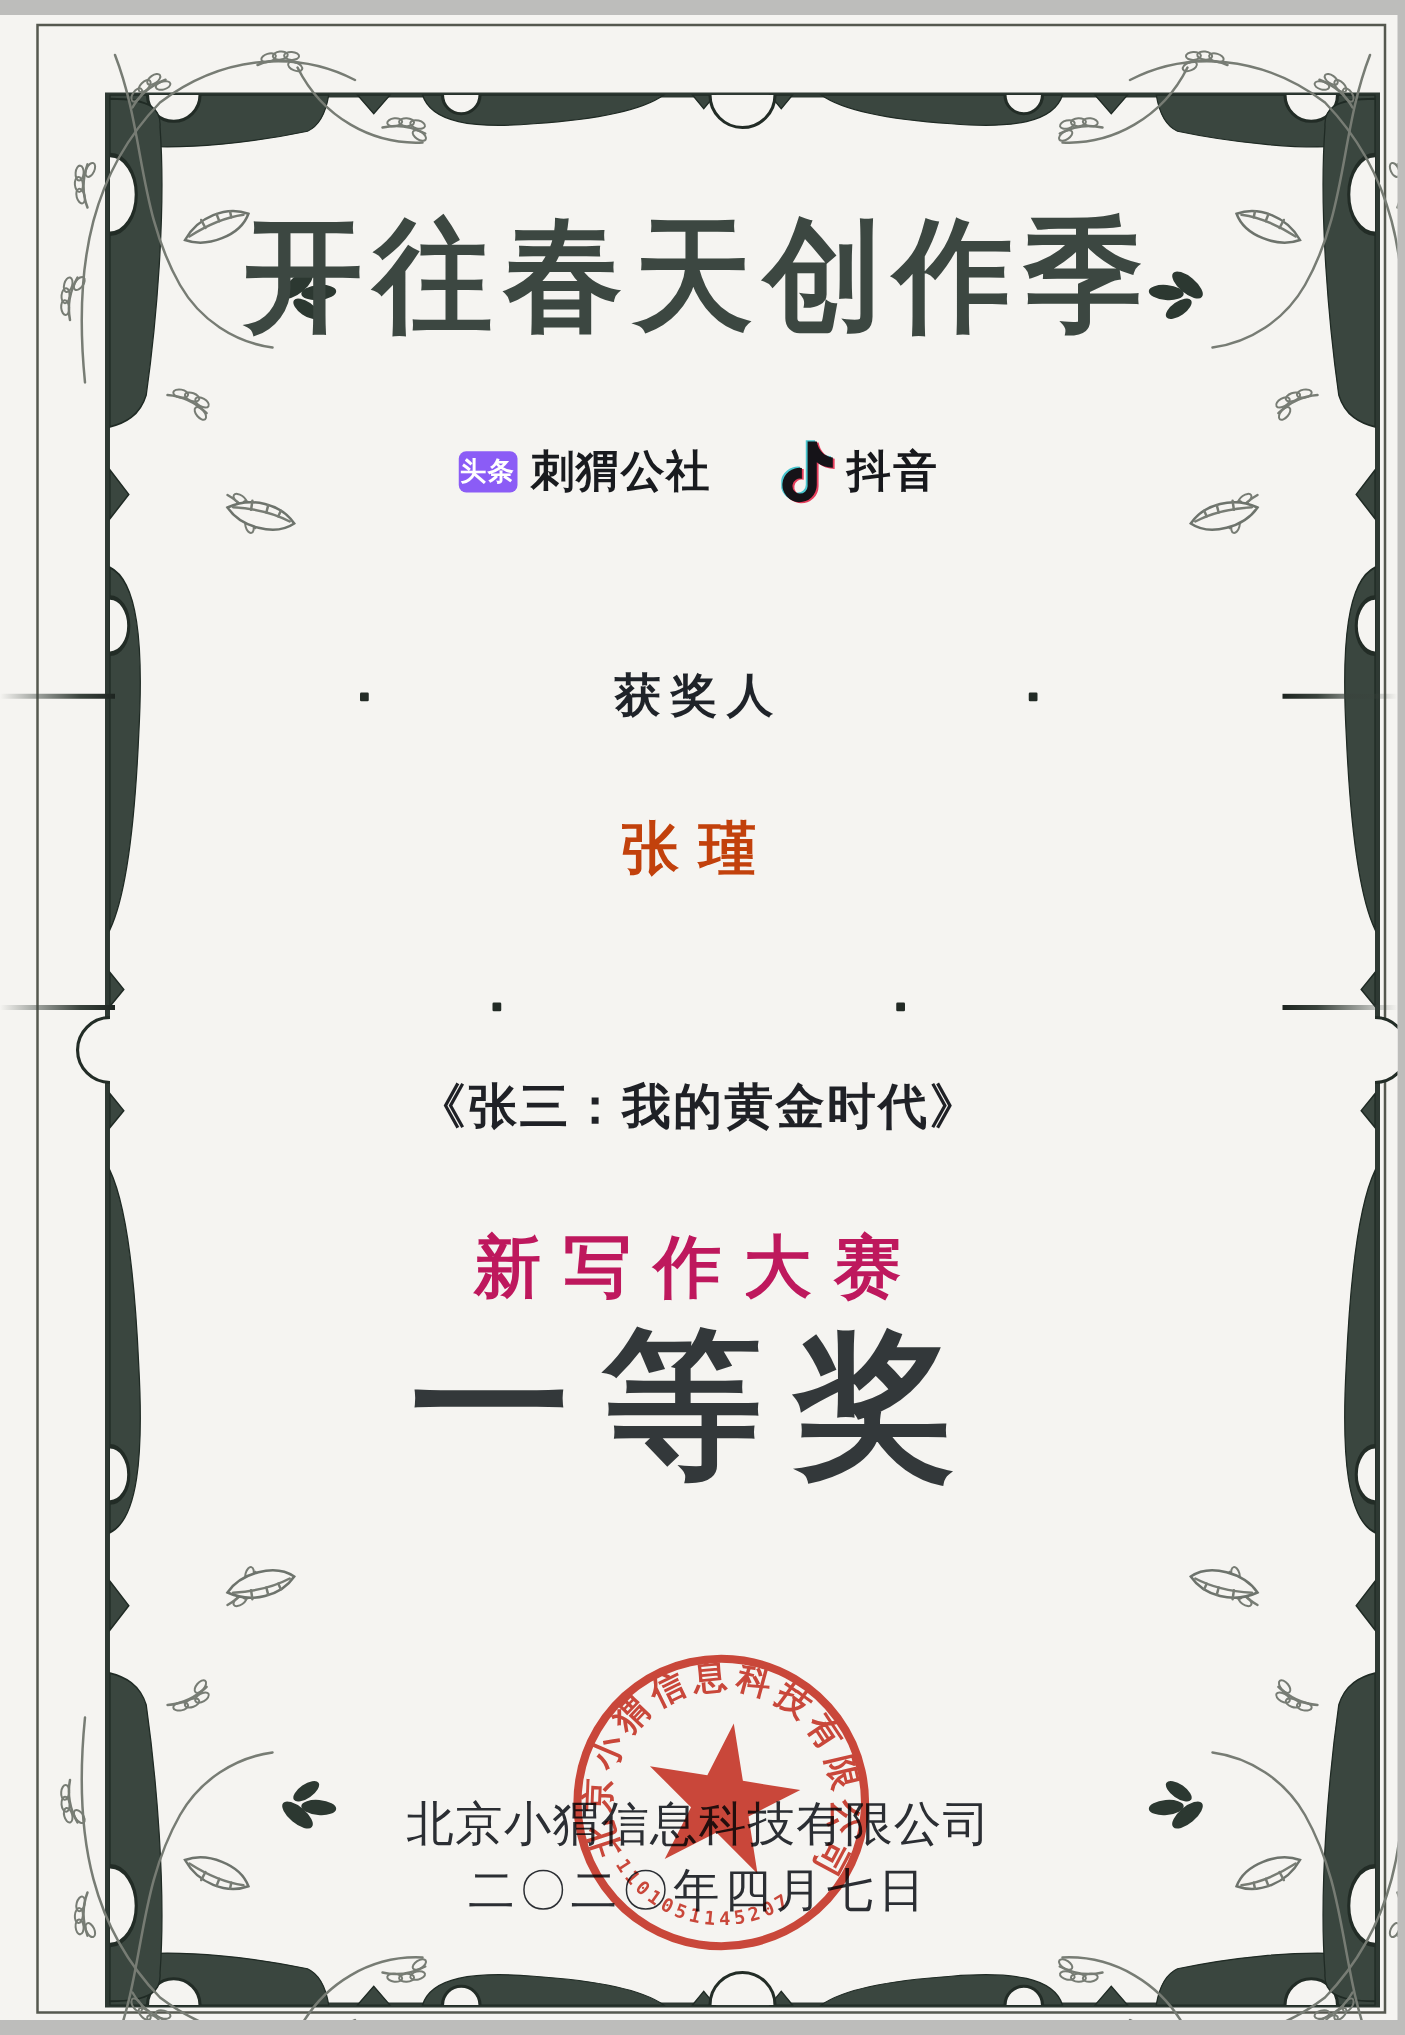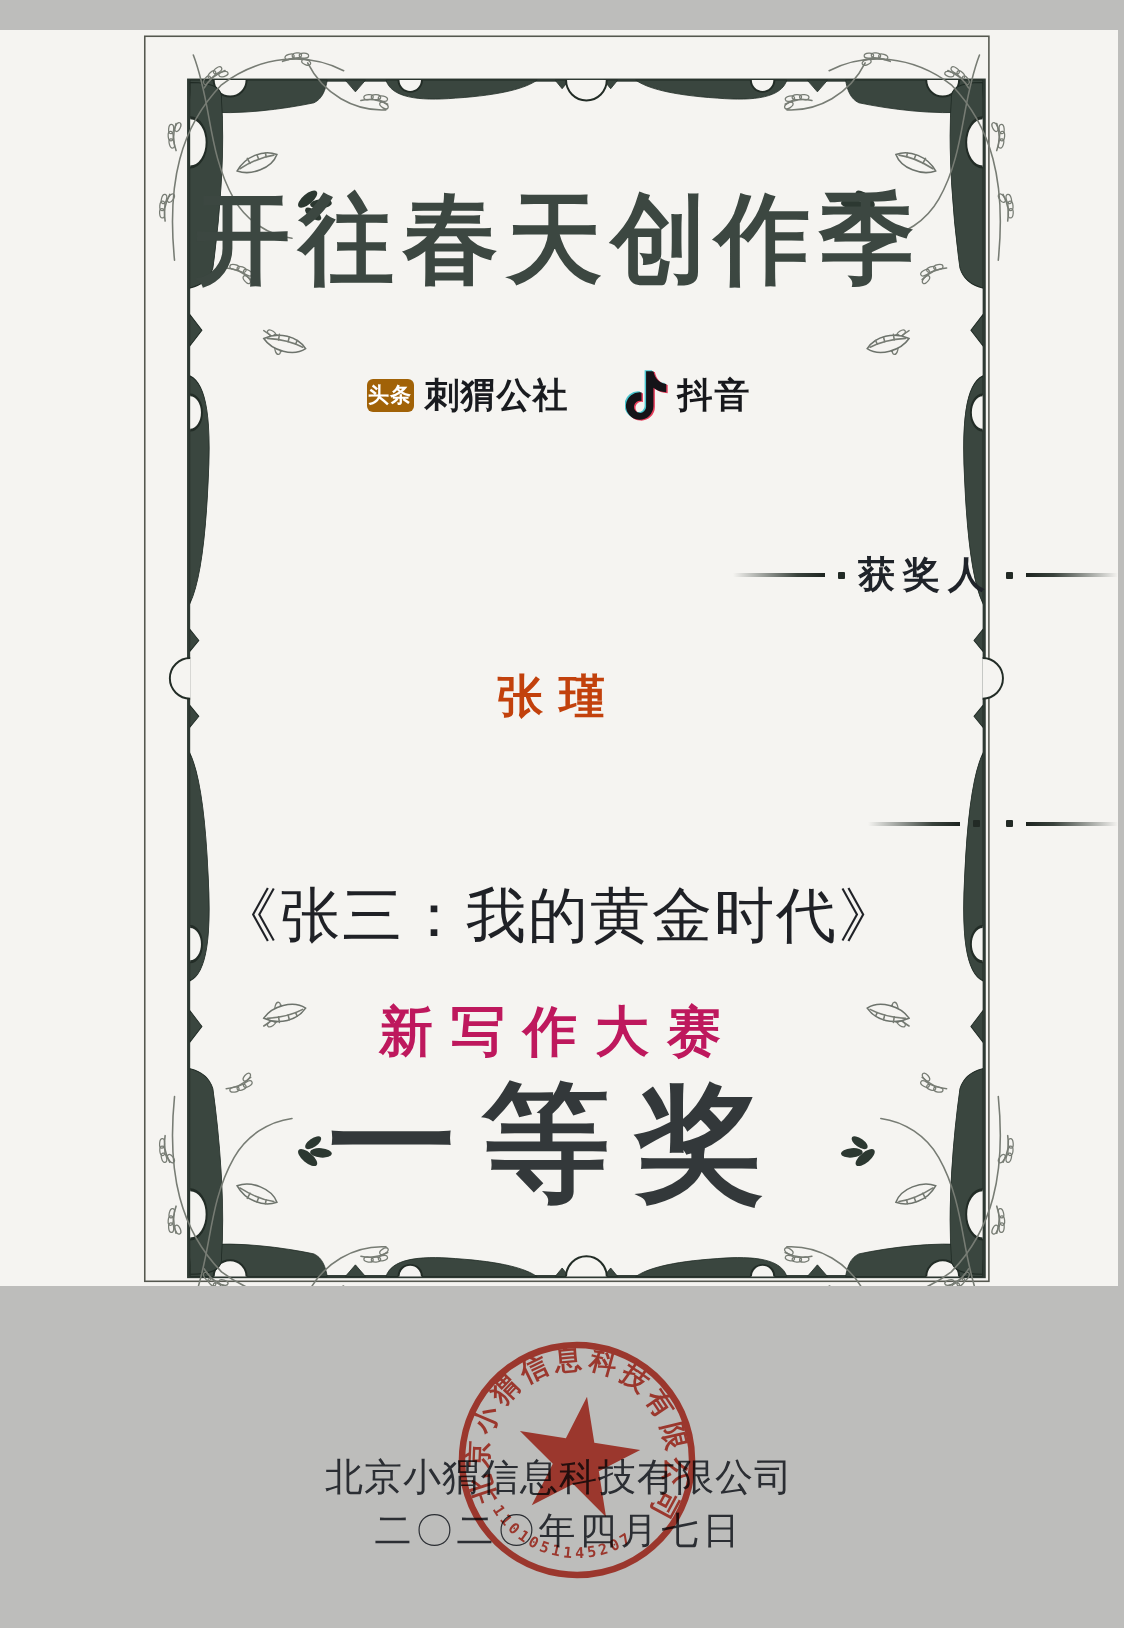--- a/index.html
+++ b/index.html
@@ -2,21 +2,21 @@
 <html><head>
 <meta charset="utf-8">
 <style>
   html,body{margin:0;padding:0;}
   body{
     width:1124px;height:1628px;overflow:hidden;position:relative;
     background:#bdbdbb;
     font-family:"Liberation Sans","DejaVu Sans",sans-serif;
   }
   .paper{
-    position:absolute;top:30px;left:0;width:1118px;height:1256px;
+    position:absolute;top:12px;left:0;width:1118px;height:1604px;
     background:#f5f4f1;
   }
   .frame{position:absolute;inset:0;width:100%;height:100%;z-index:1;}
   .orn{fill:#3a463f;stroke:#1f2a24;stroke-width:1;}
   .notch{fill:#f5f4f1;stroke:#222c26;stroke-width:2.5;}
   .frameline-outer{fill:none;stroke:#55584f;stroke-width:2;}
   .frameline-inner{fill:none;stroke:#2e3933;stroke-width:4;}
   .stem{fill:none;stroke:#777c74;stroke-width:2;stroke-linecap:round;}
   .leaf{fill:none;stroke:#777c74;stroke-width:1.6;}
   .leafbig{fill:#f5f4f1;stroke:#6d736c;stroke-width:2;}
@@ -26,39 +26,39 @@
   .cblock{position:absolute;left:0;right:0;text-align:center;}
 
   .title{
     top:160px;margin:0;font-size:95px;font-weight:900;letter-spacing:9px;
     color:#3c4741;line-height:1.05;transform:scaleY(1.04);
   }
 
   .logos{top:338px;display:flex;justify-content:center;align-items:center;gap:56px;}
   .logo{display:flex;align-items:center;}
   .tt-badge{
-    display:inline-flex;width:47px;height:33px;background:#a16207;color:#ffffff;
+    display:inline-flex;width:47px;height:33px;background:#8b5cf6;color:#ffffff;
     border-radius:6px;align-items:center;justify-content:center;
     font-size:21px;font-weight:800;letter-spacing:1px;
   }
   .tt-name{font-size:35px;font-weight:800;color:#191b1f;margin-left:11px;letter-spacing:1px;}
   .dy-name{font-size:35px;font-weight:800;color:#17181c;margin-left:9px;letter-spacing:2px;}
   .cw-name{font-size:35px;font-weight:800;color:#79a1b8;margin-left:9px;letter-spacing:2px;}
 
-  .divider-header{display:flex;justify-content:flex-end;align-items:center;}
+  .divider-header{display:flex;justify-content:space-between;align-items:center;}
   .dline{width:92px;height:4px;}
   .dline.l{background:linear-gradient(to right,rgba(58,68,62,0),#39423c 70%,#1d2420);}
   .dline.r{background:linear-gradient(to left,rgba(58,68,62,0),#39423c 70%,#1d2420);}
   .ddot{width:7px;height:7px;background:#222a25;margin:0 13px;border-radius:1px;}
   .dlabel{font-size:37px;font-weight:700;letter-spacing:8px;color:#1f2329;}
 
   .sec-winner{top:520px;}
   .winner-name{top:636px;font-size:46px;font-weight:600;letter-spacing:16px;color:#c2410c;}
   .sec-work{top:790px;}
-  .work-title{top:846px;font-size:60px;font-weight:400;letter-spacing:2px;color:#1f2126;}
+  .work-title{top:846px;font-size:39px;font-weight:700;letter-spacing:2px;color:#1f2126;}
 
   .calli{font-family:"DejaVu Serif","Liberation Serif",serif;}
   .competition{top:966px;font-size:54px;font-weight:700;letter-spacing:18px;color:#be185d;}
   .award{top:1042px;font-size:128px;font-weight:700;letter-spacing:26px;color:#33383a;line-height:1.1;}
 
   .company{top:1422px;font-size:38px;letter-spacing:1px;color:#2b2e33;}
   .date{top:1476px;font-size:37px;letter-spacing:4px;color:#2b2e33;}
 
   .seal{
     position:absolute;left:437px;top:1290px;width:280px;height:280px;z-index:3;

